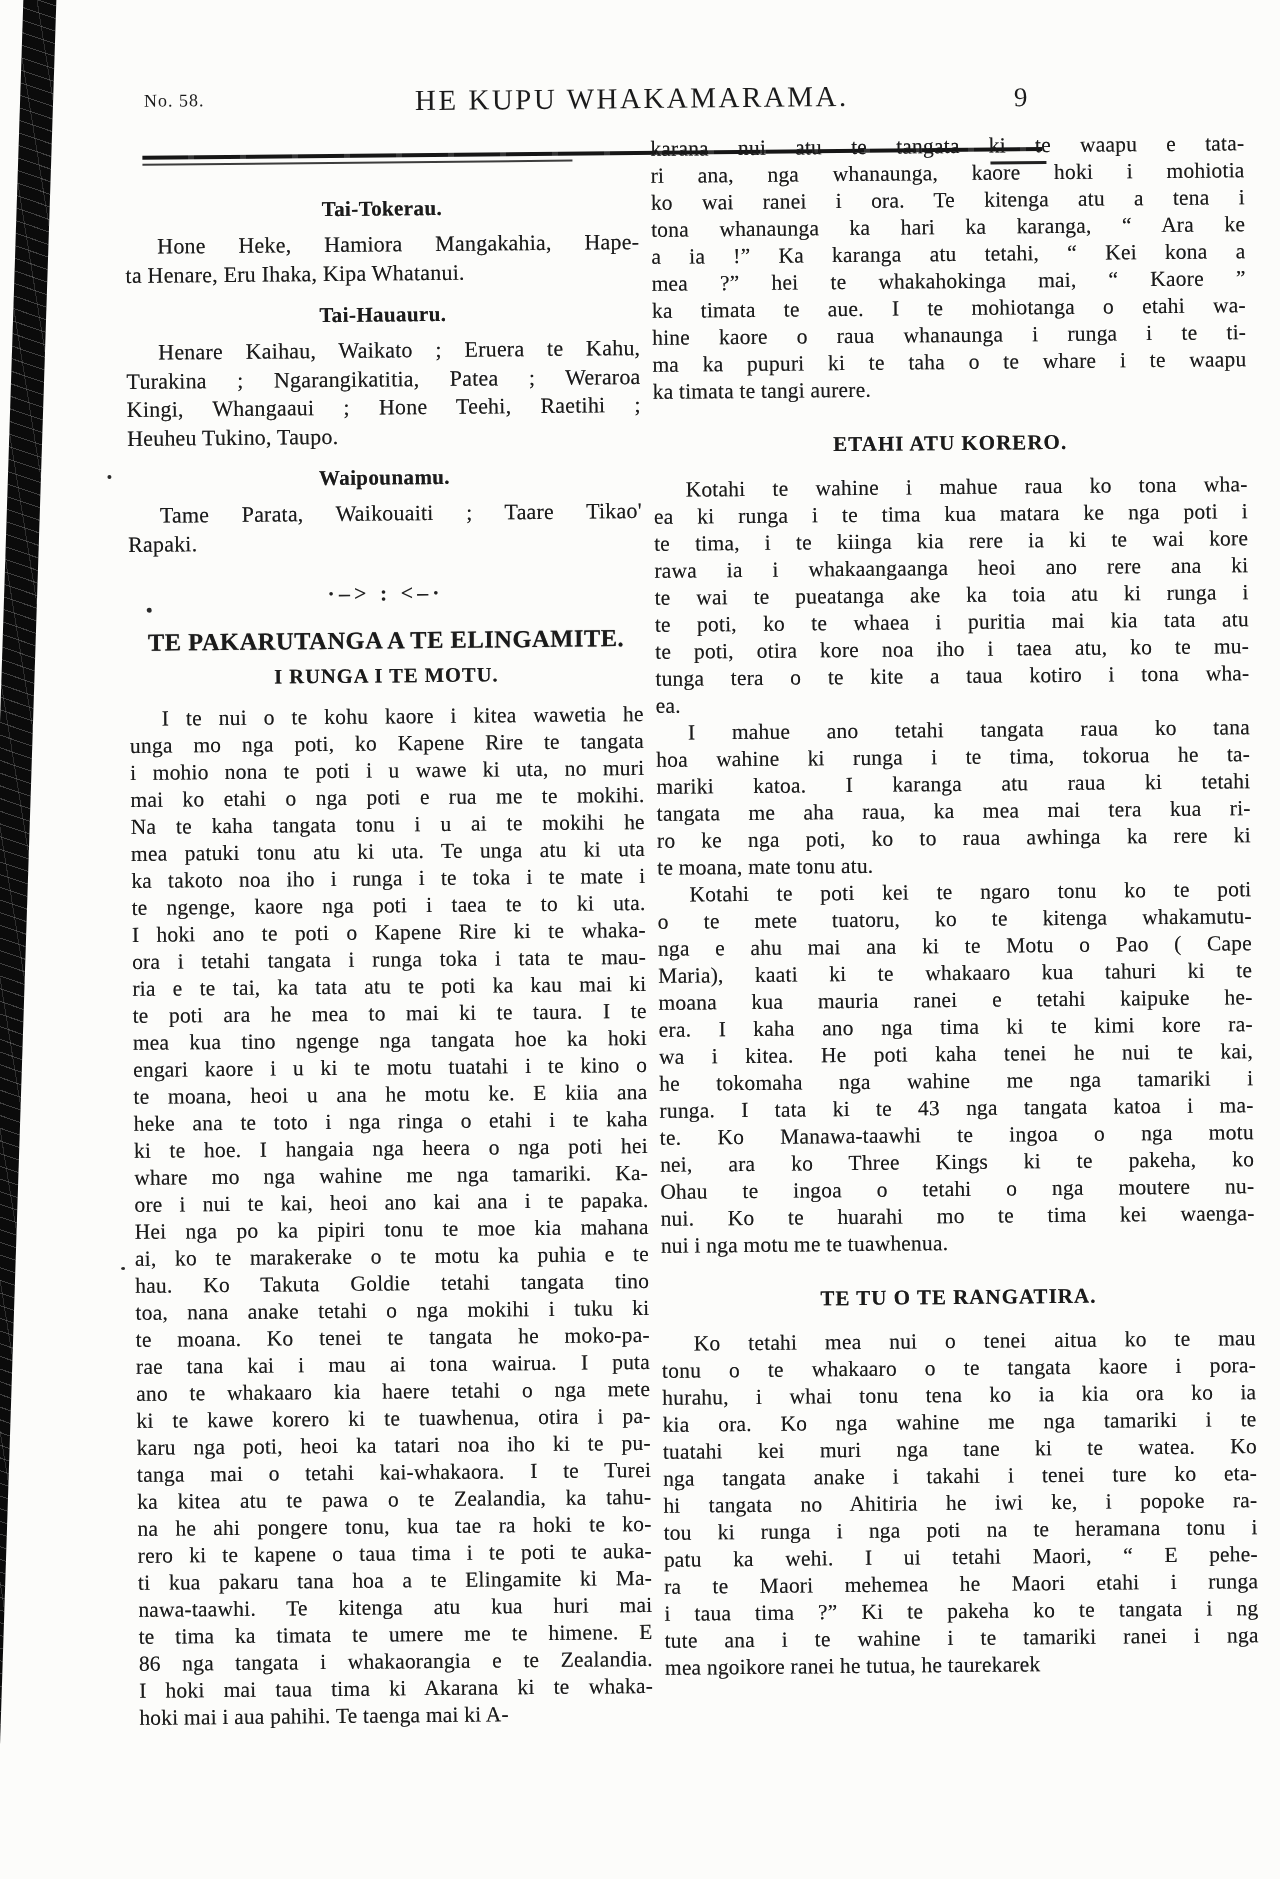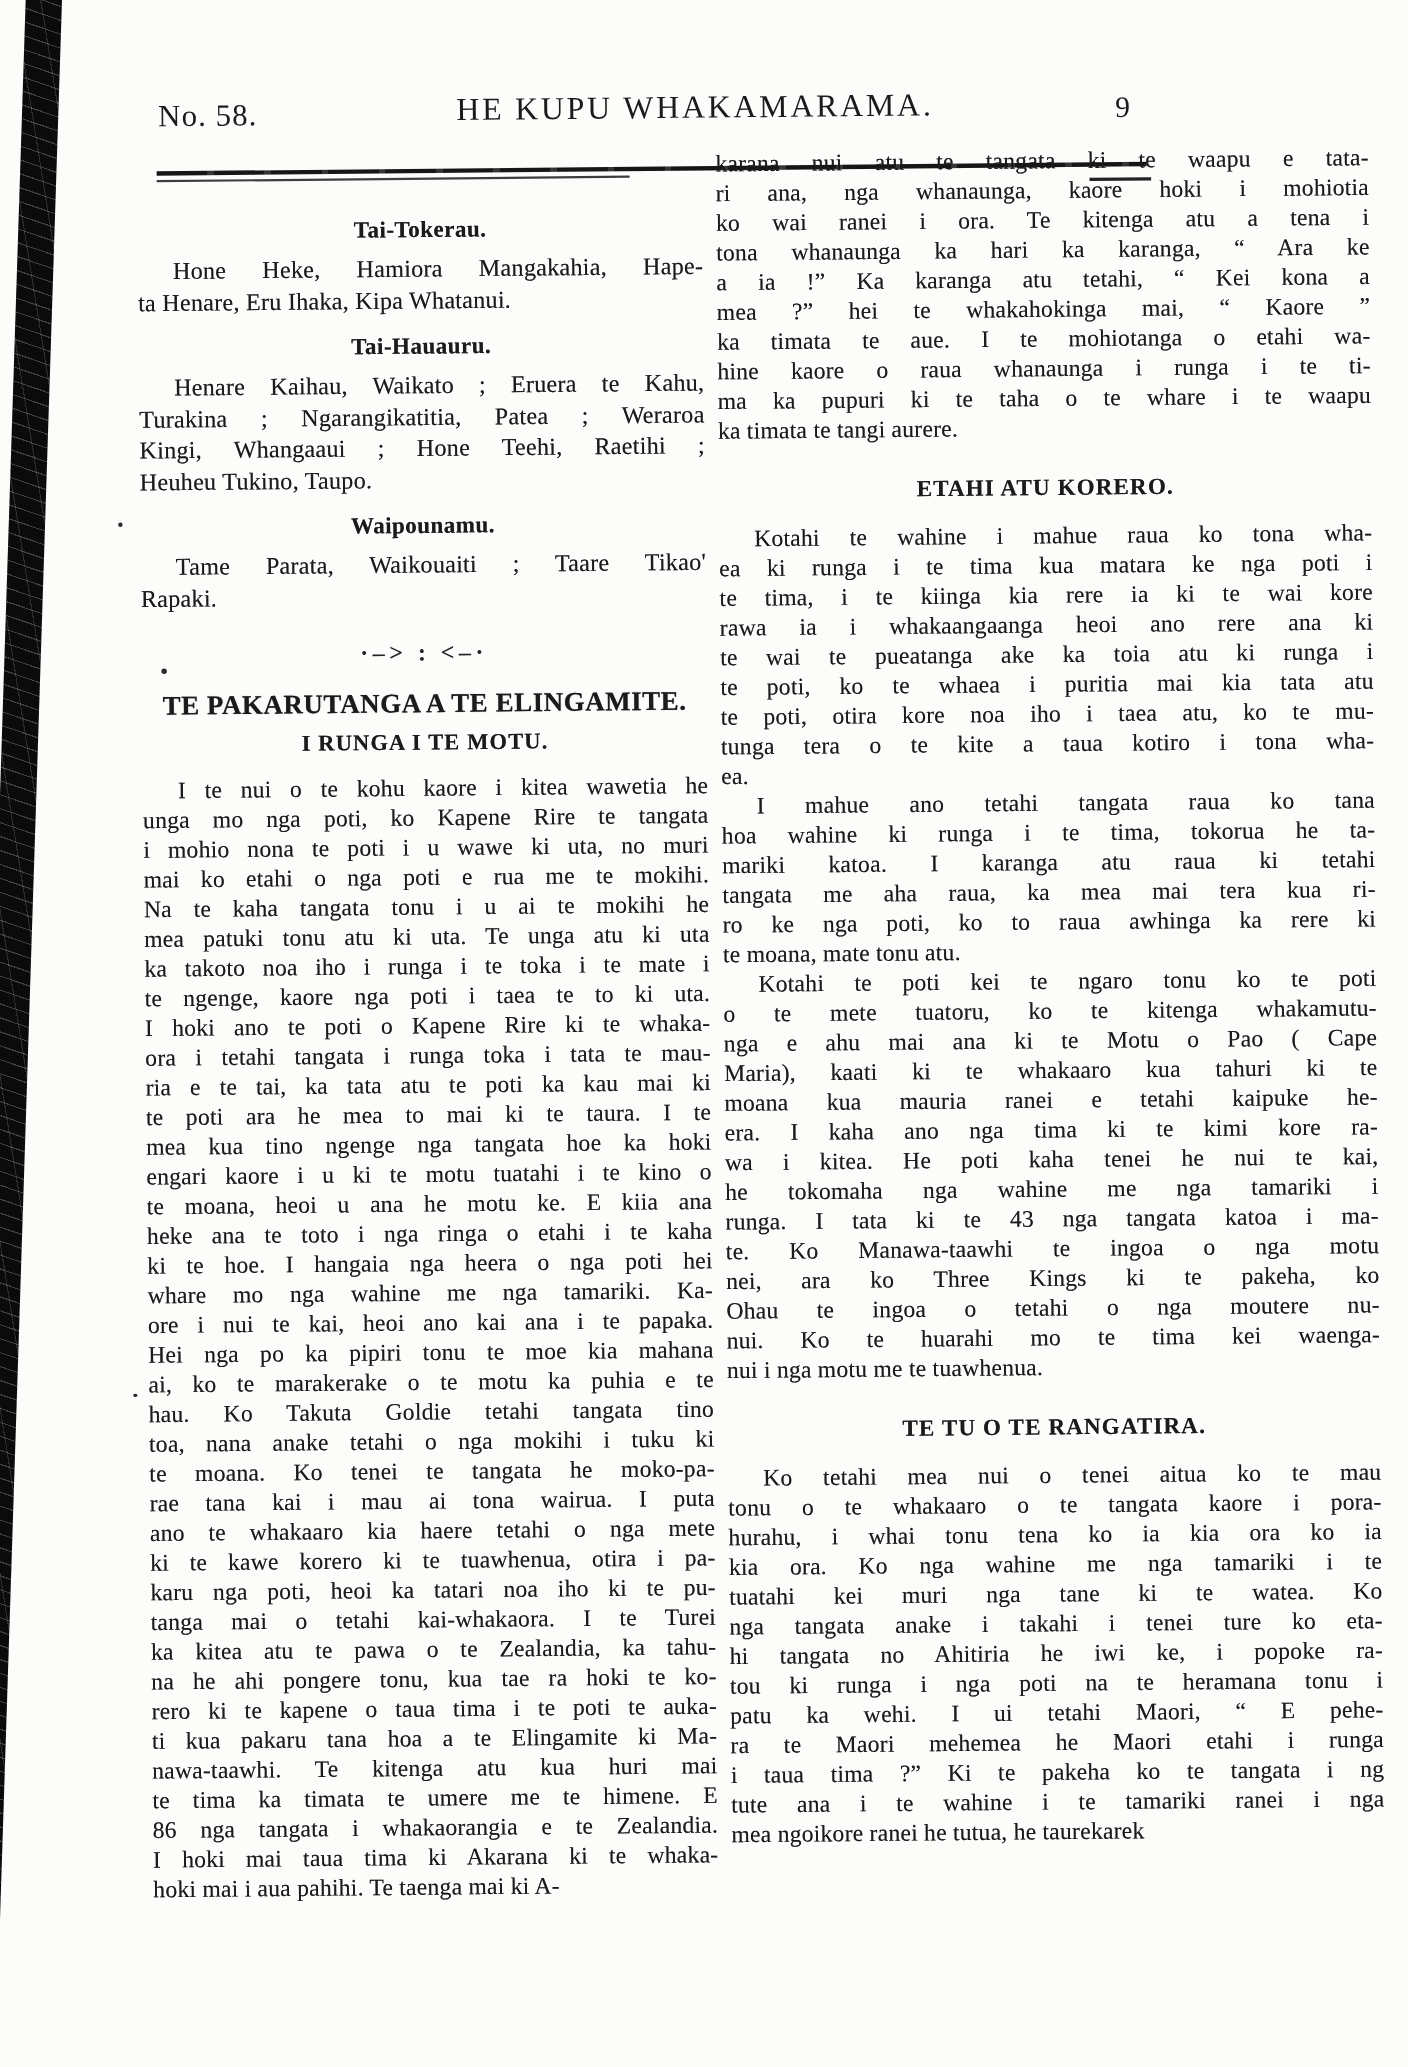--- a/index.html
+++ b/index.html
@@ -14,21 +14,21 @@
     background:#0b0b0b;
     background-image:
       repeating-linear-gradient(17deg, rgba(255,255,255,0) 0 11px, rgba(255,255,255,.22) 11px 12px),
       repeating-linear-gradient(79deg, rgba(255,255,255,0) 0 23px, rgba(255,255,255,.14) 23px 24px);
     transform:rotate(1.85deg); transform-origin:top center;
   }
   
   .sheet { position:absolute; inset:0; transform:rotate(-0.55deg); transform-origin:640px 950px; }
 
   .abs { position:absolute; }
-  .issue   { left:152px; top:86px;  font-size:28px; letter-spacing:1px; }
+  .issue   { left:152px; top:86px;  font-size:18px; letter-spacing:1px; }
   .masthead{ left:0; width:1280px; top:82px; text-align:center; font-size:29px; letter-spacing:2.5px; }
   .pagenum { left:1022px; top:86px; font-size:27px; }
   .rule-a { left:150px; top:151px; width:900px; height:4px;
             background:repeating-linear-gradient(90deg,#161616 0 46px,#343434 46px 52px); }
   .rule-b { left:150px; top:159px; width:430px; height:2px; background:#3d3d3d; }
   .rule-c { left:998px; top:165px; width:56px; height:3px; background:#222; }
 
   .col { position:absolute; }
   .col-left  { left:132px; top:192px; width:514px; }
   .col-right { left:658px; top:136px; width:594px; }

